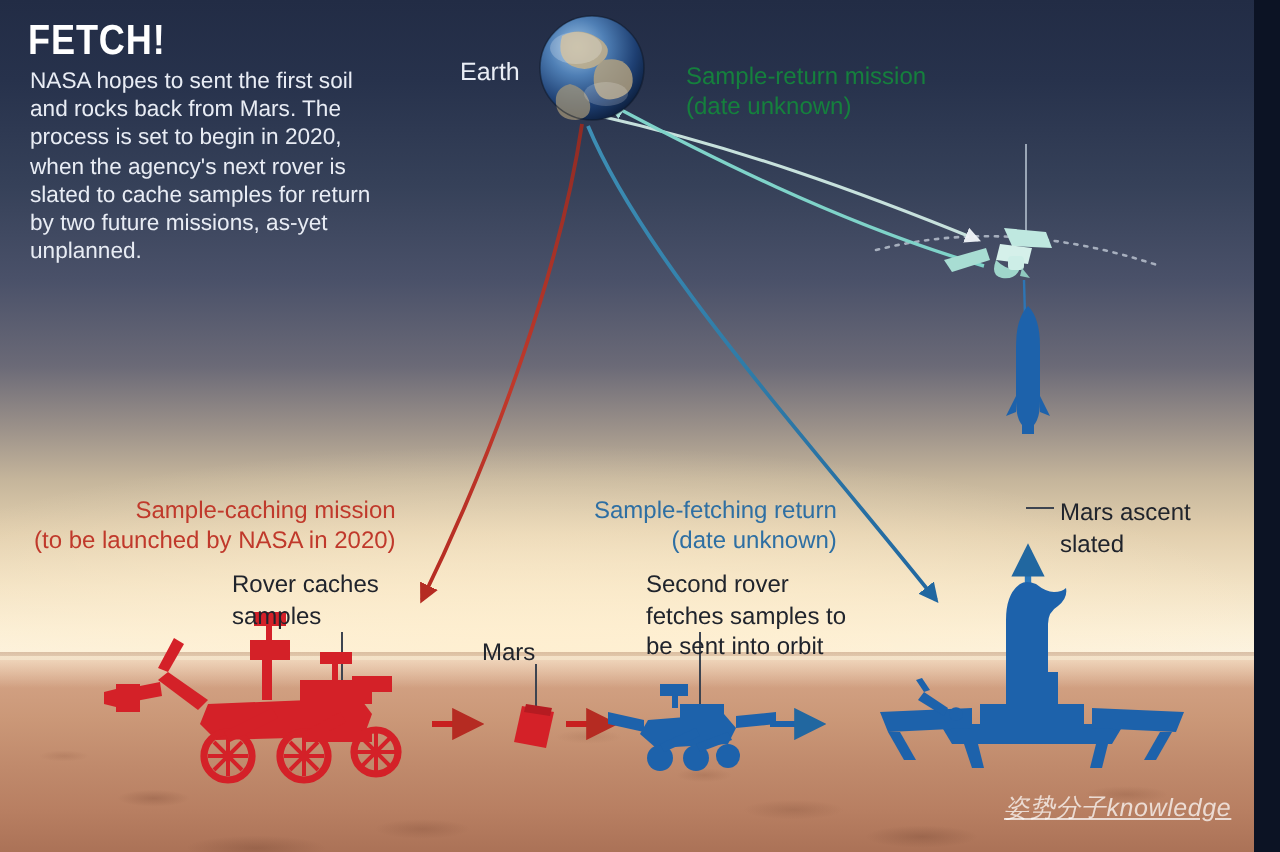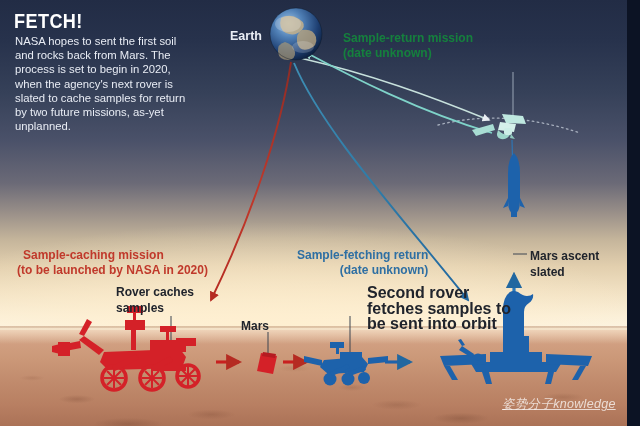--- a/index.html
+++ b/index.html
@@ -59,30 +59,30 @@
   
   .title{
     position:absolute;left:14px;top:9px;
     font-size:21px;font-weight:bold;color:#ffffff;letter-spacing:.5px;
     transform:scaleX(.86);transform-origin:left center;
   }
   .intro{
     position:absolute;left:15px;top:34px;width:175px;
     font-size:11.3px;line-height:14.2px;color:#e8ecf4;
   }
-  .lbl{position:absolute;white-space:pre-line;font-weight:bold;}
+  .lbl{position:absolute;white-space:pre-line;}
   .lbl-earth{left:230px;top:29px;font-size:12.5px;color:#e9edf5;}
   .lbl-return{left:343px;top:31px;font-size:12px;line-height:15px;color:#15803d;}
   .lbl-grabs{left:505px;top:48px;font-size:12px;line-height:15.5px;color:#ffffff;}
-  .lbl-caching{left:23px;top:232px;font-size:12px;line-height:15.5px;color:#c0392b;text-align:left;}
+  .lbl-caching{left:23px;top:232px;font-size:12px;line-height:15.5px;color:#c0392b;text-align:right;}
   .lbl-caching .l2{display:block;margin-left:-6px;}
   .lbl-fetching{left:297px;top:232px;font-size:12px;line-height:15.5px;color:#2e6fa3;}
   .lbl-fetching .l2{display:block;text-align:right;}
   .lbl-rovercaches{left:116px;top:285px;font-size:12px;line-height:15.5px;color:#20242c;text-align:left;width:110px;}
-  .lbl-secondrover{left:323px;top:285px;font-size:16px;line-height:15.5px;color:#20242c;margin-left:44px;}
+  .lbl-secondrover{left:323px;top:285px;font-size:12px;line-height:15.5px;color:#20242c;}
   .lbl-cache{left:241px;top:319px;font-size:12px;color:#20242c;}
   .lbl-mav{left:530px;top:249px;font-size:12px;line-height:15.5px;color:#20242c;}
   .watermark{
     position:absolute;left:502px;top:396px;font-size:12.5px;color:rgba(255,255,255,.72);
     font-style:italic;letter-spacing:.3px;text-decoration:underline;
   }
   svg.layer{position:absolute;left:0;top:0;width:640px;height:426px;overflow:visible;}
 </style>
 </head>
 <body>

